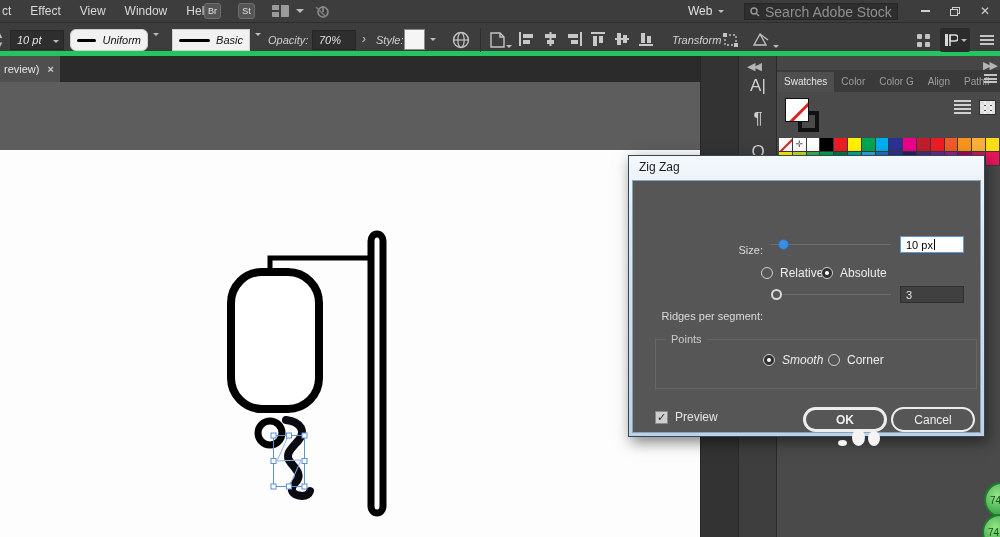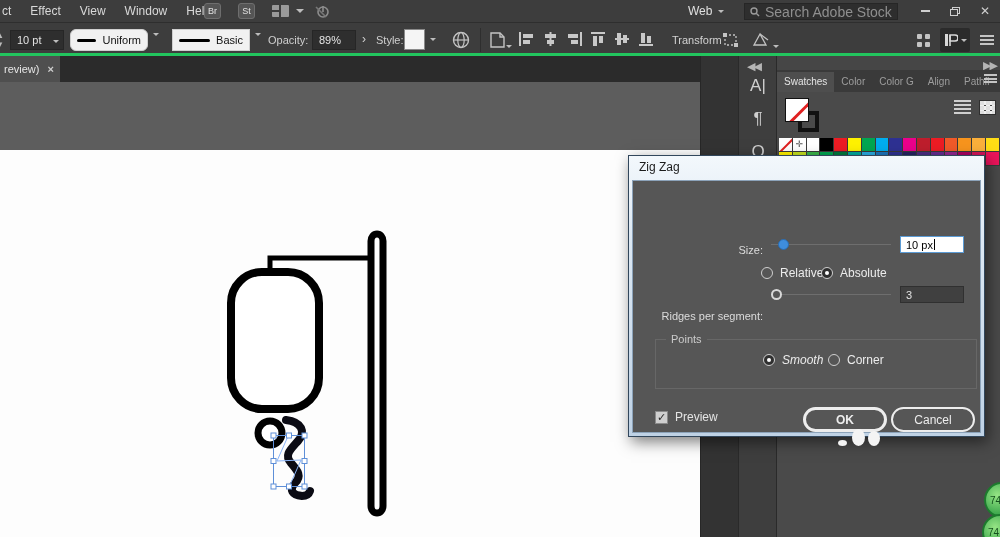--- a/index.html
+++ b/index.html
@@ -25,21 +25,21 @@
   .search-box .ph { font-size:14px; color:#8f8f8f; white-space:nowrap; }
   .win-controls { position:absolute; right:0; top:0; height:22px; display:flex; }
   .win-btn { width:30px; height:22px; display:flex; align-items:center; justify-content:center; color:#cfcfcf; font-size:12px; }
   .min-glyph { width:9px; height:2px; background:#cfcfcf; }
   .restore-glyph { position:relative; width:10px; height:9px; }
   .restore-glyph i { position:absolute; border:1px solid #cfcfcf; }
   .restore-glyph .r1 { left:2px; top:0; width:8px; height:7px; }
   .restore-glyph .r2 { left:0; top:2px; width:8px; height:7px; background:#3d3d3d; }
 
   
-  .control-bar { position:absolute; top:22px; left:0; width:1000px; height:34px; background:#3d3d3d; border-top:1px solid #2e2e2e; border-bottom:3px solid #22c55e; font-size:11px; }
+  .control-bar { position:absolute; top:22px; left:0; width:1000px; height:34px; background:#3d3d3d; border-top:1px solid #2e2e2e; border-bottom:5px solid #22c55e; font-size:11px;font-style:italic; }
   .stepper { position:absolute; left:-4px; top:8px; width:10px; height:18px; color:#bbb; font-size:8px; line-height:9px; }
   .weight-field { position:absolute; left:10px; top:7px; width:54px; height:20px; background:#2e2e2e; border:1px solid #262626; color:#e3e3e3; display:flex; align-items:center; padding-left:6px; }
   .weight-chev { position:absolute; left:48px; top:1px; }
   .dd-white { position:absolute; top:6px; height:22px; background:#f1f1f1; border:1px solid #cfcfcf; display:flex; align-items:center; padding:0 6px; gap:6px; color:#111; }
   .dd-uniform { left:70px; width:78px;border-radius:6px; }
   .dd-basic { left:172px; width:78px; }
   .dd-line { width:38px; height:3px; background:#000; border-radius:2px; }
   .dd-chev-btn { position:absolute; top:10px; }
   .lbl { color:#cfcfcf; }
   .opacity-lbl { position:absolute; left:268px; top:11px; }
@@ -199,21 +199,21 @@
     <span>Uniform</span>
   </div>
   <span class="chev chev-sm dd-chev-btn" style="left:153px;"></span>
   <div class="dd-white dd-basic">
     <span class="dd-line"></span>
     <span>Basic</span>
   </div>
   <span class="chev chev-sm dd-chev-btn" style="left:255px;"></span>
   <span class="lbl opacity-lbl">Opacity:</span>
   <div class="opacity-field">
-    <span>89%</span>
+    <span>70%</span>
   </div>
   <span class="flyout">›</span>
   <span class="lbl style-lbl">Style:</span>
   <div class="style-swatch"></div>
   <span class="chev chev-sm style-chev"></span>
   <svg class="cb-icon" style="left:452px;" width="18" height="18" viewBox="0 0 18 18">
     <circle cx="9" cy="9" r="7.5" fill="none" stroke="#c4c4c4" stroke-width="1.4"></circle>
     <ellipse cx="9" cy="9" rx="3.2" ry="7.5" fill="none" stroke="#c4c4c4" stroke-width="1.2"></ellipse>
     <line x1="1.5" y1="9" x2="16.5" y2="9" stroke="#c4c4c4" stroke-width="1.2"></line>
   </svg>

